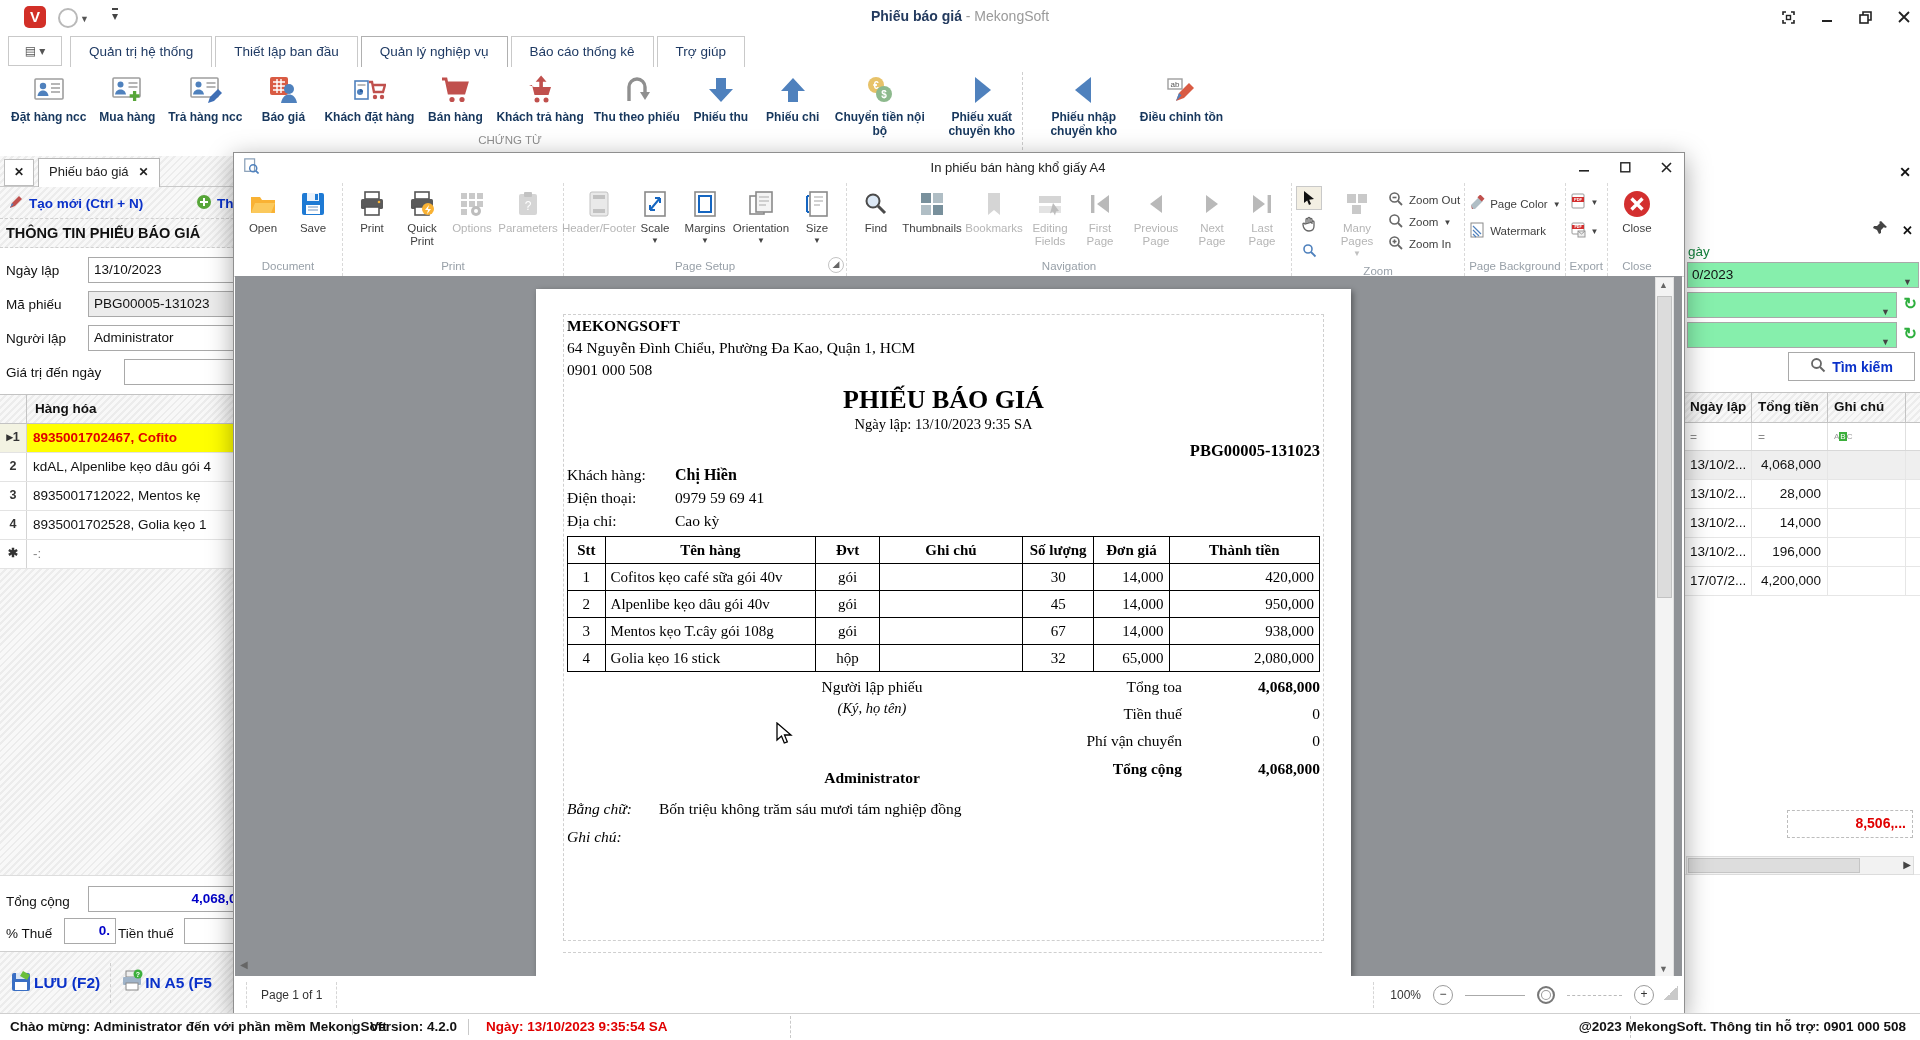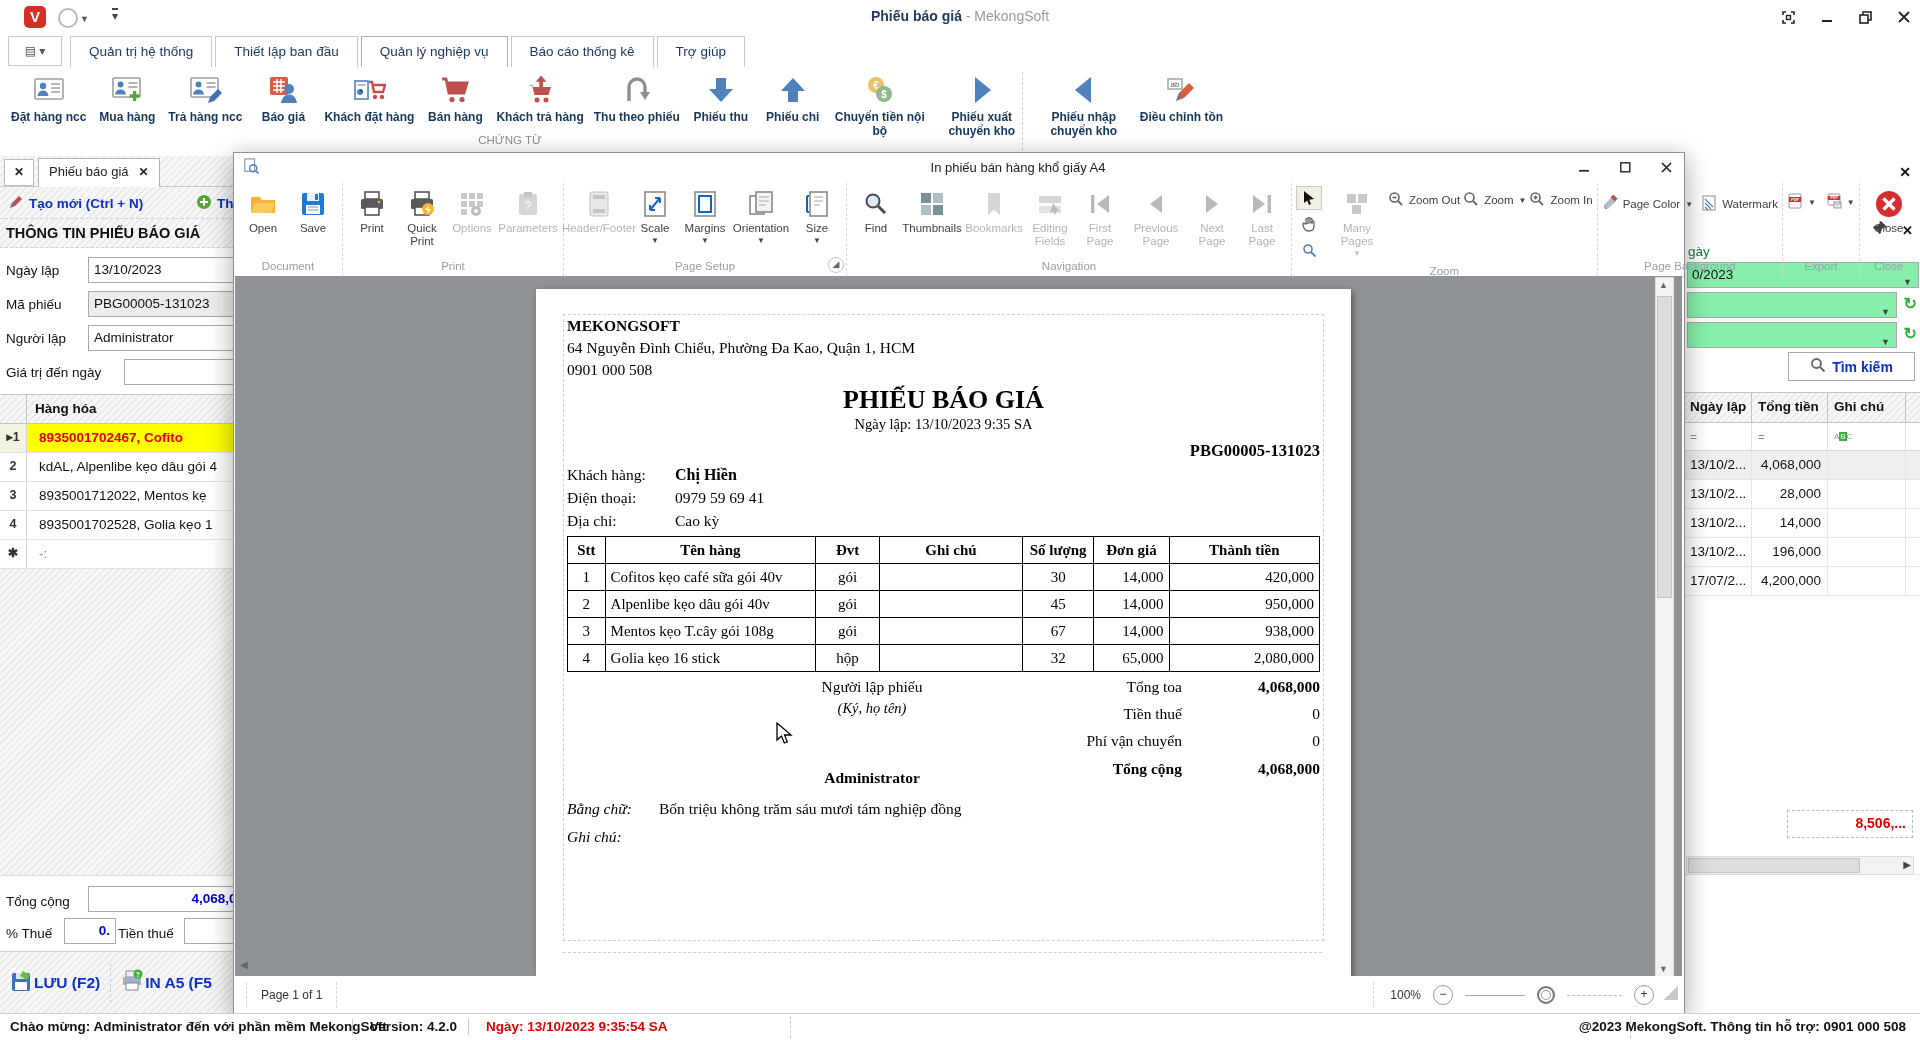--- a/index.html
+++ b/index.html
@@ -47,21 +47,21 @@
   .lrow{position:absolute;left:6px;height:26px;display:flex;align-items:center;}
   .llabel{font-size:13.5px;color:#111;}
   .tb{position:absolute;background:#fff;border:1px solid #a9a9a9;height:24px;line-height:24px;padding:0 5px;font-size:13.5px;color:#111;white-space:nowrap;overflow:hidden;}
   .tb.ro{background:#ececec;}
   .lgrid{position:absolute;left:0;top:238px;width:234px;}
   .lg-head{display:flex;height:28px;border-top:1px solid #c3c3c3;border-bottom:1px solid #c3c3c3;}
   .lg-corner{width:26px;border-right:1px solid #c3c3c3;}
   .lg-col{flex:1;font-size:13.5px;font-weight:bold;color:#111;line-height:27px;padding-left:8px;}
   .lg-row{display:flex;height:28px;border-bottom:1px solid #e3e3e3;background:#fff;}
   .lg-num{width:26px;border-right:1px solid #d4d4d4;font-size:12.5px;font-weight:bold;color:#333;text-align:center;line-height:27px;}
-  .lg-txt{flex:1;font-size:13.5px;color:#111;line-height:27px;padding-left:12px;white-space:nowrap;overflow:hidden;}
+  .lg-txt{flex:1;font-size:13.5px;color:#111;line-height:27px;padding-left:6px;white-space:nowrap;overflow:hidden;}
   .lg-row.sel{background:#ffff00;}
   .lg-row.sel .lg-txt{color:#e00000;font-weight:bold;}
   .lg-row.sel .lg-num{background:#f3f3e2;}
   .lg-empty{height:306px;border-bottom:1px solid #ddd;}
   .ltotals{position:absolute;left:0;top:726px;width:234px;}
   .lbtnbar{position:absolute;left:0;top:795px;width:234px;height:62px;border-top:1px solid #cfcfcf;display:flex;align-items:center;}
   .lbigbtn{display:flex;align-items:center;font-size:15.5px;font-weight:bold;color:#0a31c9;padding:0 10px;white-space:nowrap;}
   .lbtn-sep{height:40px;border-left:1px dashed #cfcfcf;}
   .blue-val{color:#0000c8;font-weight:bold;text-align:right;}
   
@@ -106,21 +106,21 @@
   .rglabel{height:19px;line-height:18px;text-align:center;font-size:11.5px;color:#98a0a8;position:relative;}
   .rbtn{width:50px;display:flex;flex-direction:column;align-items:center;font-size:11.5px;color:#3f3f3f;line-height:1.15;text-align:center;padding-top:3px;}
   .rbtn.wide{width:62px;}
   .rbtn.dis{color:#b5b5b5;}
   .ricon{width:30px;height:30px;display:flex;align-items:center;justify-content:center;margin-bottom:3px;}
   .drop{font-size:8px;color:#444;margin-top:1px;}
   .rbtn.dis .drop{color:#c0c0c0;}
   .zoom-tools{display:flex;flex-direction:column;gap:2px;margin-right:4px;}
   .ztool{width:24px;height:22px;border:1px solid transparent;display:flex;align-items:center;justify-content:center;}
   .ztool.sel{border-color:#c9c9c9;background:#f3efe3;}
-  .vlist{display:flex;flex-direction:row;justify-content:center;gap:3px;padding-top:4px;}
+  .vlist{display:flex;flex-direction:column;justify-content:center;gap:3px;padding-top:4px;}
   .vrow{display:flex;align-items:center;gap:5px;font-size:11.5px;color:#3f3f3f;height:19px;white-space:nowrap;}
   .corner-btn{position:absolute;right:2px;top:2px;width:14px;height:14px;border:1px solid #c4c4c4;border-radius:50%;font-size:9px;line-height:12px;color:#666;text-align:center;}
   
   .docarea{position:absolute;left:1px;top:123px;width:1447px;height:700px;background:#8f9296;overflow:hidden;}
   .page{position:absolute;left:301px;top:13px;width:815px;height:687px;background:#fff;box-shadow:2px 2px 6px rgba(0,0,0,.4);}
   .pmargin{position:absolute;left:27px;top:25px;width:759px;height:625px;border:1px dashed #cfcfcf;}
   .pm-bottom{position:absolute;left:27px;top:663px;width:759px;border-top:1px dashed #cfcfcf;}
   .doc{position:absolute;left:31px;top:28px;width:753px;font-family:"Liberation Serif",serif;color:#000;}
   .doc .company{font-size:15.5px;font-weight:bold;}
   .doc .addr,.doc .phone{font-size:15.5px;margin-top:4px;}

